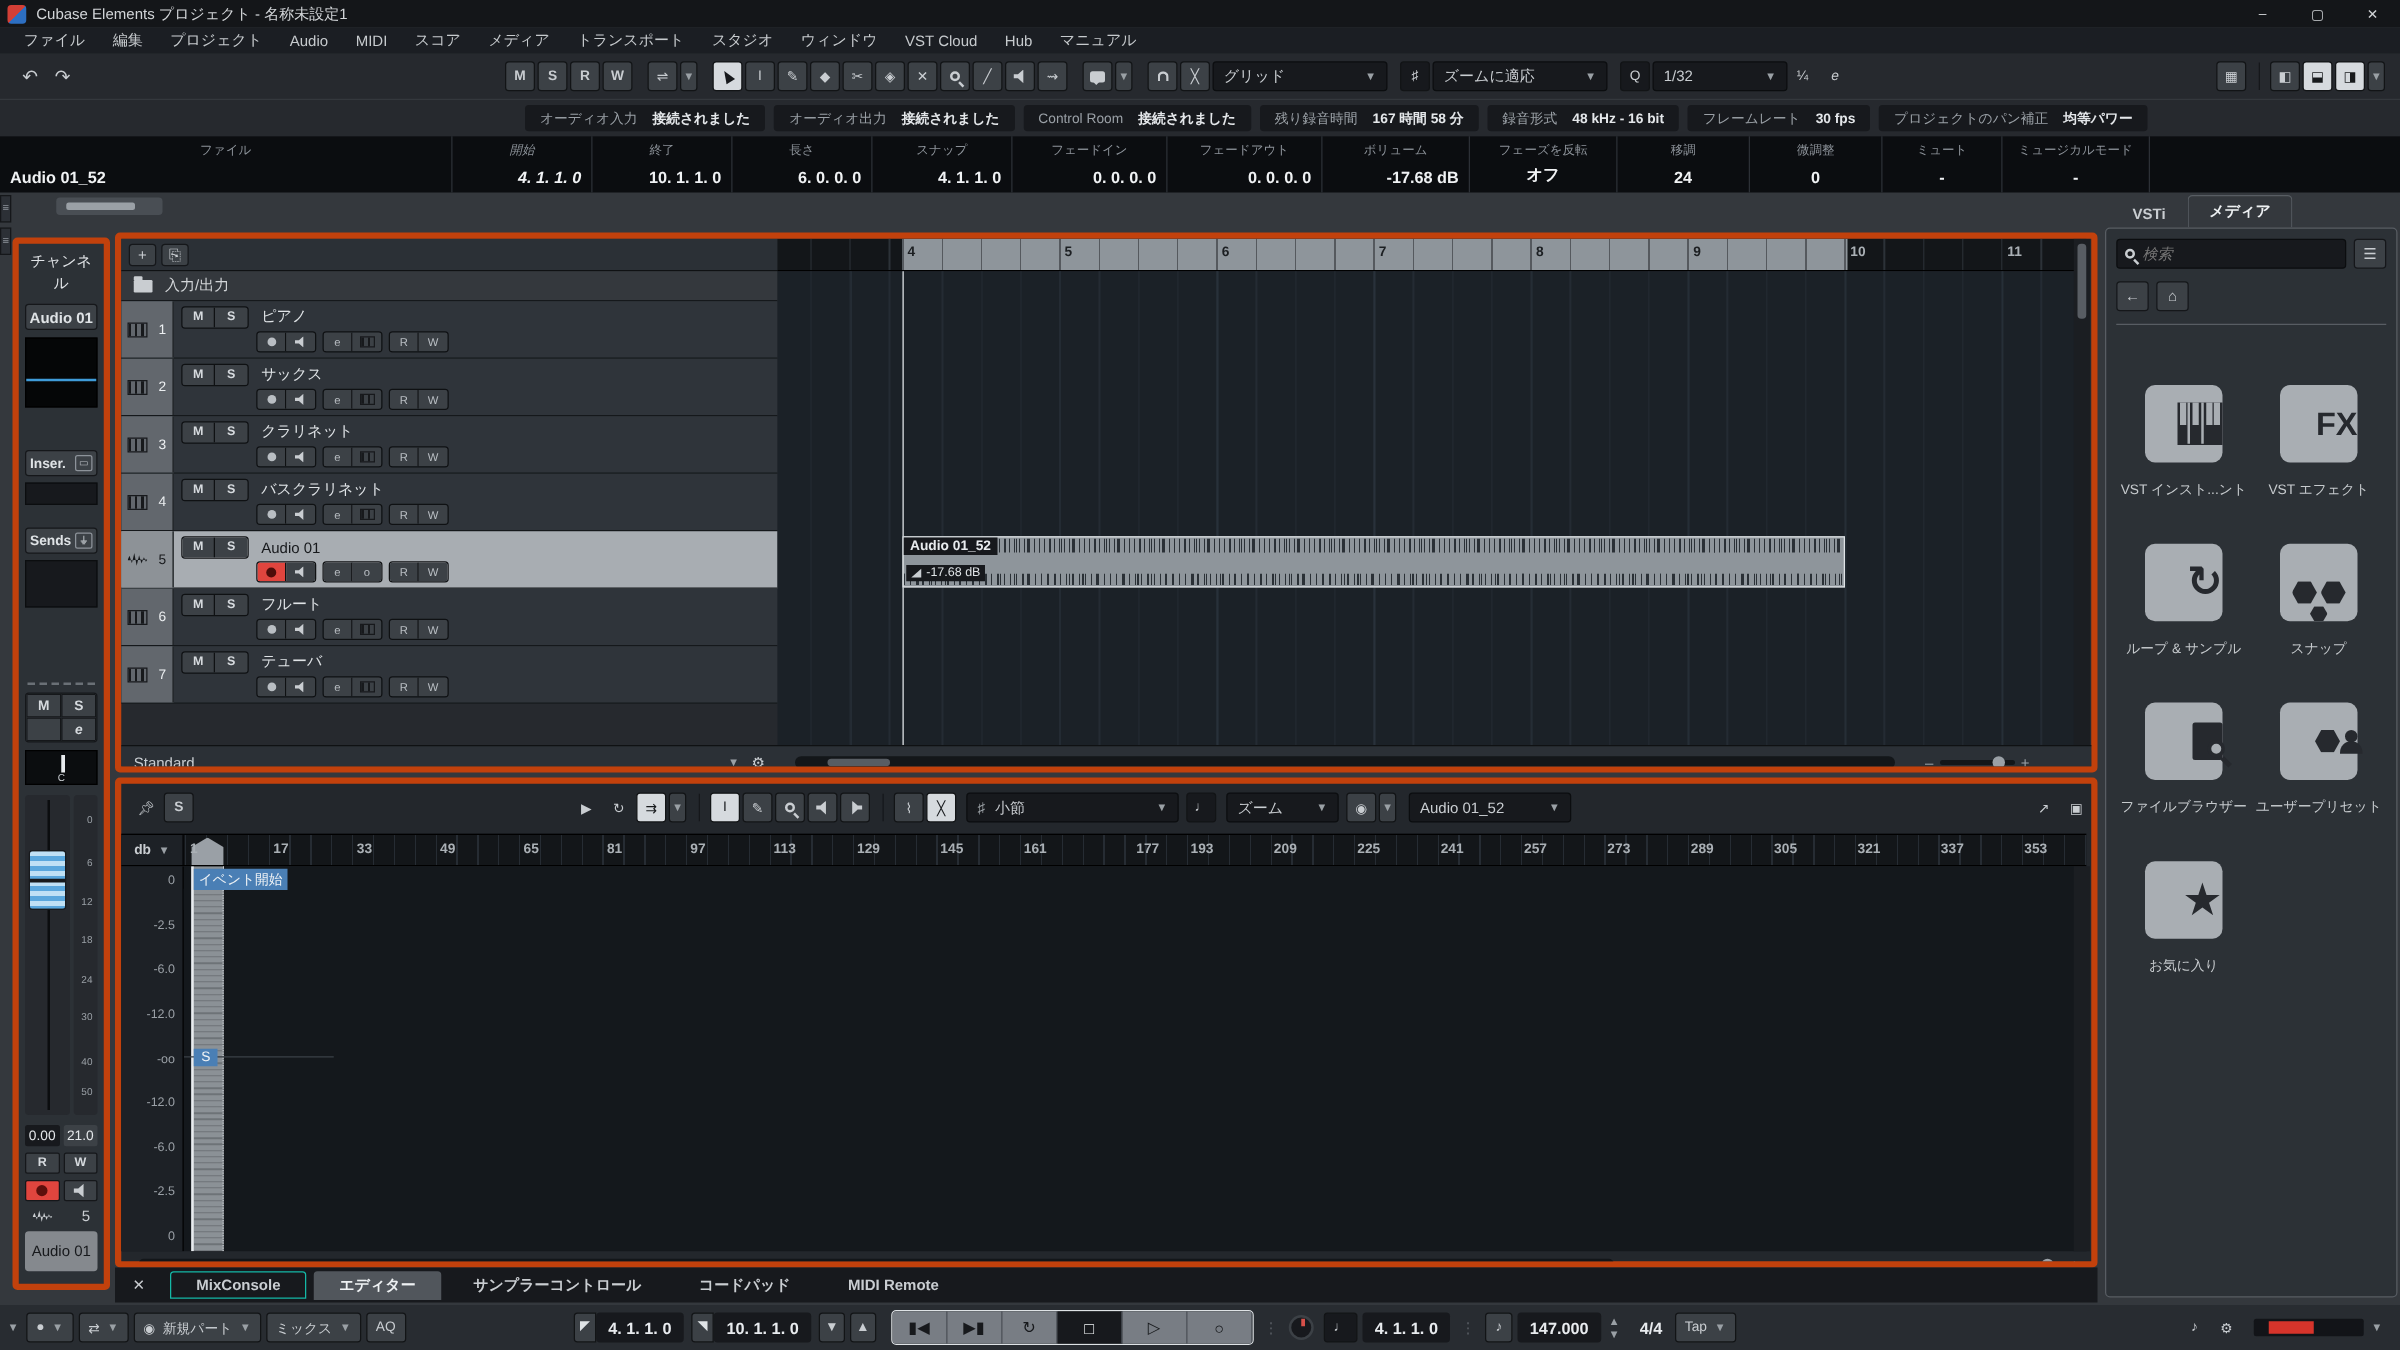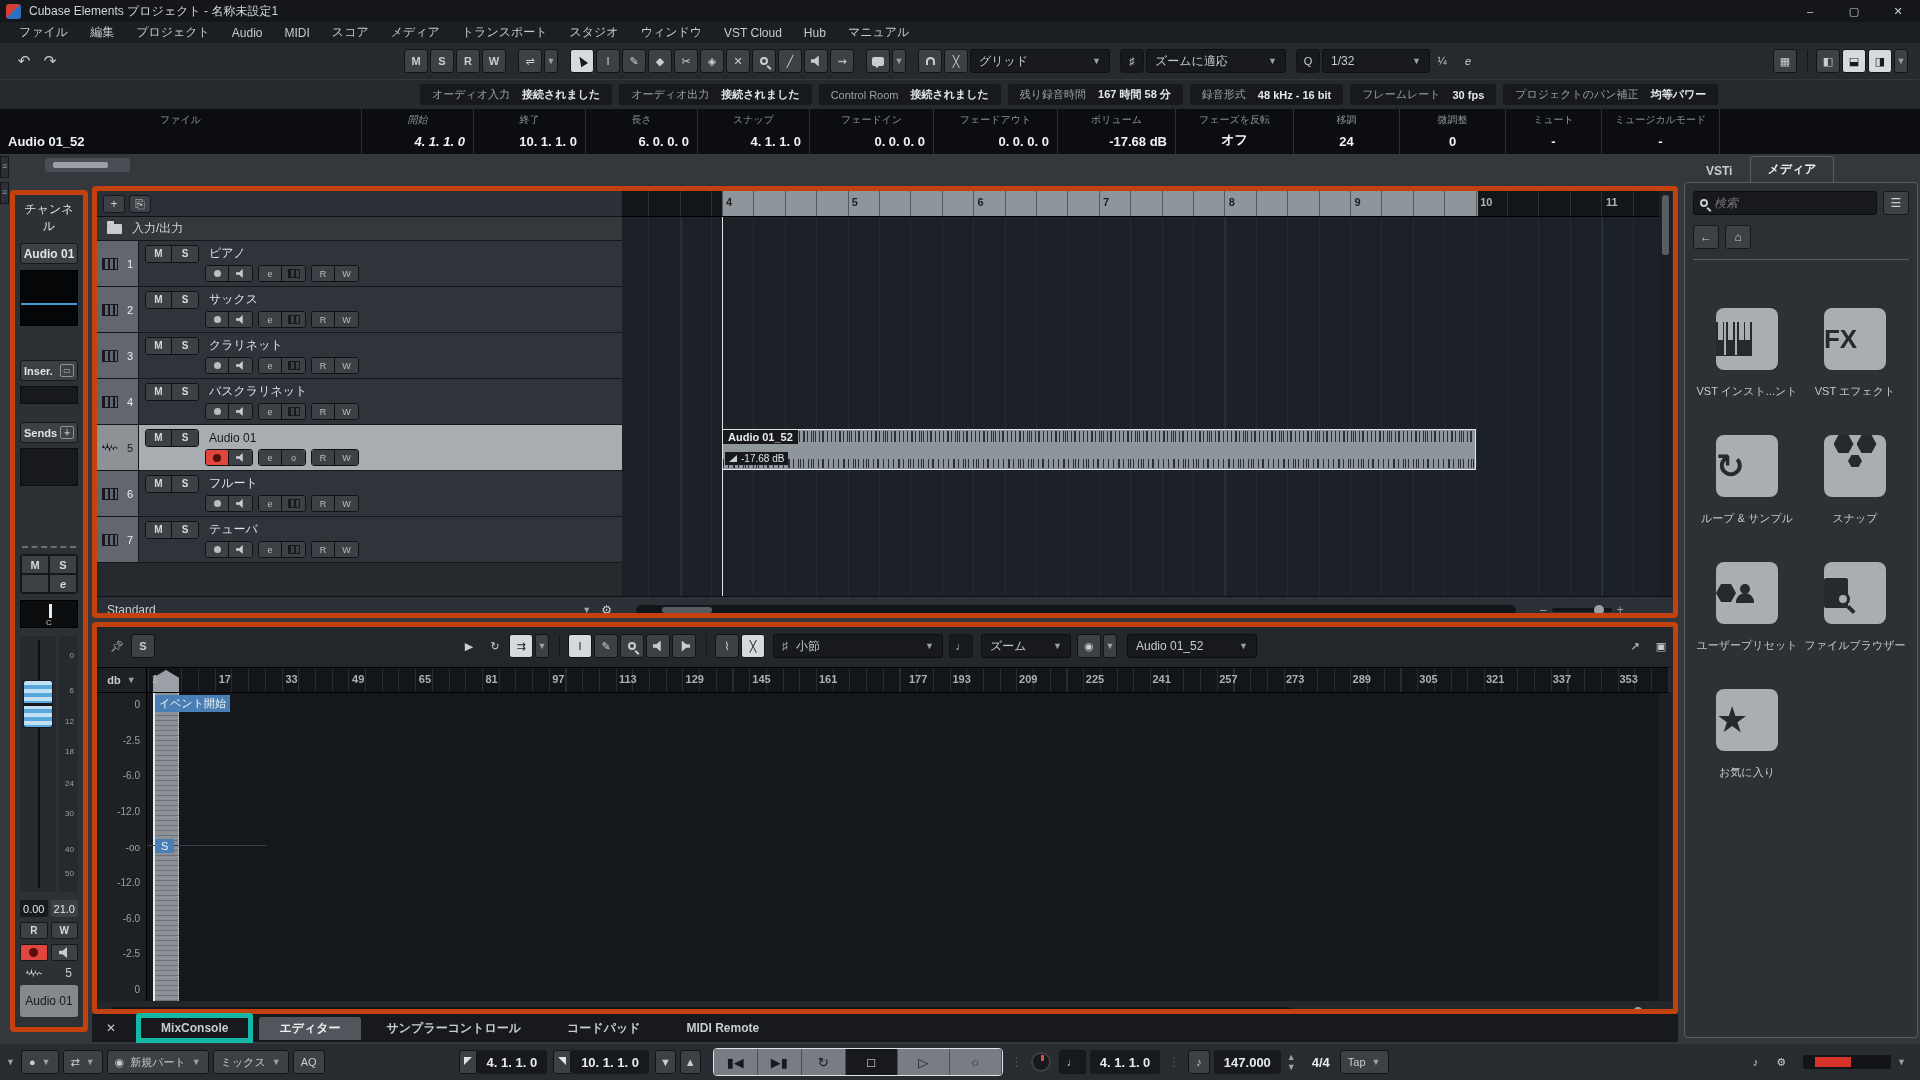--- a/index.html
+++ b/index.html
@@ -143,21 +143,21 @@
     background-image:repeating-linear-gradient(0deg,rgba(20,24,28,.25) 0 1px,transparent 1px 5px);}
   .lz-badge{position:absolute;background:#4a7fb5;color:#eef2f5;font-size:11px;padding:1px 4px;white-space:nowrap;}
   #lz-end{max-width:46px;overflow:hidden;direction:rtl;}
   #lz-center{position:absolute;left:50px;top:152px;width:120px;height:1px;background:#3a4047;}
   #lz-hscroll{position:absolute;left:14px;top:380px;width:1180px;height:8px;background:#131619;border-radius:4px;}
   #lz-hscroll .thumb{position:absolute;left:2px;top:1.5px;width:1160px;height:5px;background:#4a4f55;border-radius:3px;}
   #lz-vscroll{position:absolute;right:1px;top:66px;width:13px;height:308px;background:#1b1e22;}
   
   #bottom-tabs{position:absolute;left:92px;top:1014px;width:1586px;height:28px;background:#17191d;display:flex;align-items:center;gap:6px;padding-left:14px;}
   .btab{padding:3px 20px;font-size:12px;font-weight:bold;color:#c9cdd1;border-radius:3px 3px 0 0;}
-  .btab.frame{border:5px solid #14b8a6;}
+  .btab.frame{border:1px solid #14b8a6;}
   .btab.active{background:#51565c;color:#eef1f3;}
   
   #transport{position:absolute;left:0;top:1044px;width:1920px;height:36px;background:#282c31;display:flex;align-items:center;padding:0 6px;}
   .tpbtn{height:24px;background:#3c4146;border:1px solid #121416;border-radius:3px;display:inline-flex;align-items:center;justify-content:center;gap:6px;padding:0 7px;color:#c9cdd1;font-size:11px;margin-right:4px;}
   .tpval{height:24px;background:#17191d;border-radius:3px;display:inline-flex;align-items:center;padding:0 10px;color:#e8ebee;font-size:13px;font-weight:bold;}
   .loc{display:flex;align-items:center;margin-right:6px;}
   .loc .flag{width:18px;height:24px;background:#3c4146;border:1px solid #121416;border-radius:3px 0 0 3px;position:relative;}
   .flag.l::after{content:"";position:absolute;left:4px;top:6px;border-left:8px solid #dfe3e6;border-bottom:8px solid transparent;}
   .flag.r::after{content:"";position:absolute;left:4px;top:6px;border-right:8px solid #dfe3e6;border-bottom:8px solid transparent;}
   #tcluster{display:flex;border:1px solid #dfe3e6;border-radius:4px;overflow:hidden;margin:0 8px;}
@@ -176,21 +176,21 @@
   #rz-panel{position:absolute;left:2px;top:28px;width:234px;height:856px;background:#2c3136;border:1px solid #585d63;border-radius:4px;padding:8px;}
   #rz-search{display:flex;gap:6px;align-items:center;}
   #rz-search .sbox{flex:1;height:24px;background:#17191d;border:1px solid #0b0d0f;border-radius:3px;display:flex;align-items:center;gap:6px;padding:0 6px;}
   #rz-search input{background:transparent;border:none;outline:none;color:#9aa0a6;font-style:italic;font-size:12px;width:120px;}
   .rz-ic{width:26px;height:24px;background:#3c4146;border:1px solid #15171a;border-radius:3px;display:flex;align-items:center;justify-content:center;color:#c9cdd1;}
   #rz-nav{display:flex;gap:6px;margin:10px 0;}
   #rz-nav::after{content:"";}
   #rz-divider{border-top:1px solid #585d63;margin:4px 0 10px;}
   #rz-tiles{display:grid;grid-template-columns:1fr 1fr;row-gap:36px;margin-top:48px;justify-items:center;}
   .tile{display:flex;flex-direction:column;align-items:center;gap:14px;}
-  .tile .sq{width:62px;height:62px;background:#a9aeb3;border-radius:8px;display:flex;align-items:center;justify-content:flex-start;color:#26292e;}
+  .tile .sq{width:62px;height:62px;background:#a9aeb3;border-radius:8px;display:flex;align-items:center;justify-content:flex-end;color:#26292e;}
   .tile .lbl{font-size:11px;color:#c6cacd;}
   .sq .fx{font-size:26px;font-weight:bold;}
   .sq .loop{font-size:34px;font-weight:bold;}
   .sq .star{font-size:36px;}
   .kb-big{width:36px;height:34px;background:#26292e;display:flex;justify-content:space-evenly;align-items:flex-start;padding-top:0;}
   .kb-big i{width:5px;height:18px;background:#a9aeb3;margin-top:0;}
   .kb-big i.full{height:33px;width:2px;}
   .hex{width:20px;height:18px;background:#26292e;clip-path:polygon(25% 0,75% 0,100% 50%,75% 100%,25% 100%,0 50%);}
   .hex.sm{width:14px;height:12px;}
   .person{width:10px;height:10px;border-radius:50%;background:#26292e;position:relative;}
@@ -981,36 +981,36 @@
             <div class="sq" style="flex-direction: column; gap: 2px;">
               <div style="display: flex; gap: 3px;">
                 <div class="hex"></div>
                 <div class="hex"></div>
               </div>
               <div class="hex sm"></div>
             </div>
             <div class="lbl">スナップ</div>
           </div>
           <div class="tile">
-            <div class="sq" style="gap: 4px;">
-              <div class="hex"></div>
-              <div class="person" style="margin-top: -8px;"></div>
-            </div>
-            <div class="lbl">ユーザープリセット</div>
-          </div>
-          <div class="tile">
             <div class="sq">
               <div style="position: relative;">
                 <div class="doc"></div>
                 <div class="mag-big" style="position: absolute; left: 12px; top: 14px;"></div>
               </div>
             </div>
             <div class="lbl">ファイルブラウザー</div>
           </div>
           <div class="tile">
+            <div class="sq" style="gap: 4px;">
+              <div class="hex"></div>
+              <div class="person" style="margin-top: -8px;"></div>
+            </div>
+            <div class="lbl">ユーザープリセット</div>
+          </div>
+          <div class="tile">
             <div class="sq">
               <span class="star">★</span>
             </div>
             <div class="lbl">お気に入り</div>
           </div>
         </div>
     </div>
   </div>
 
 </div>

